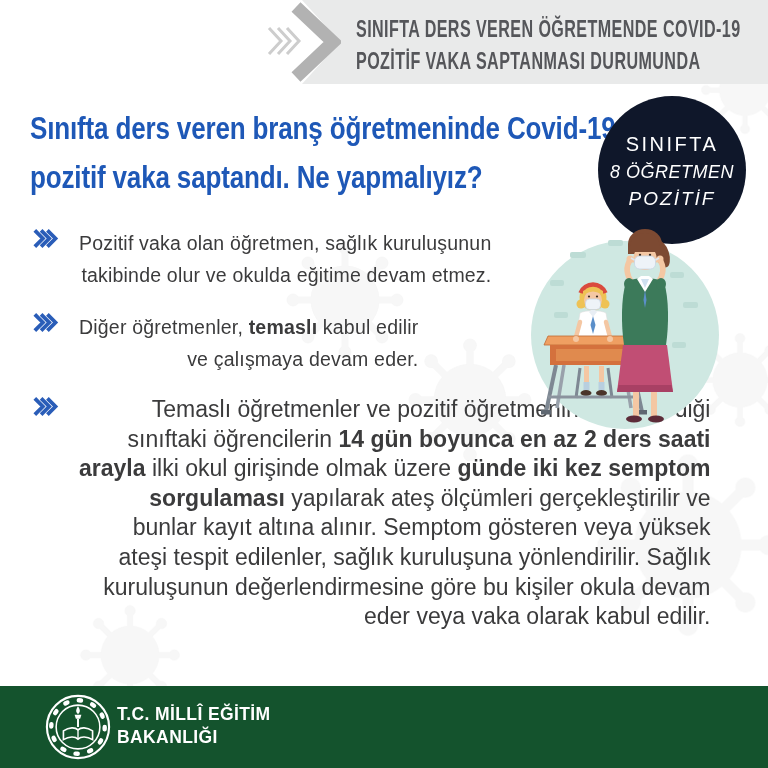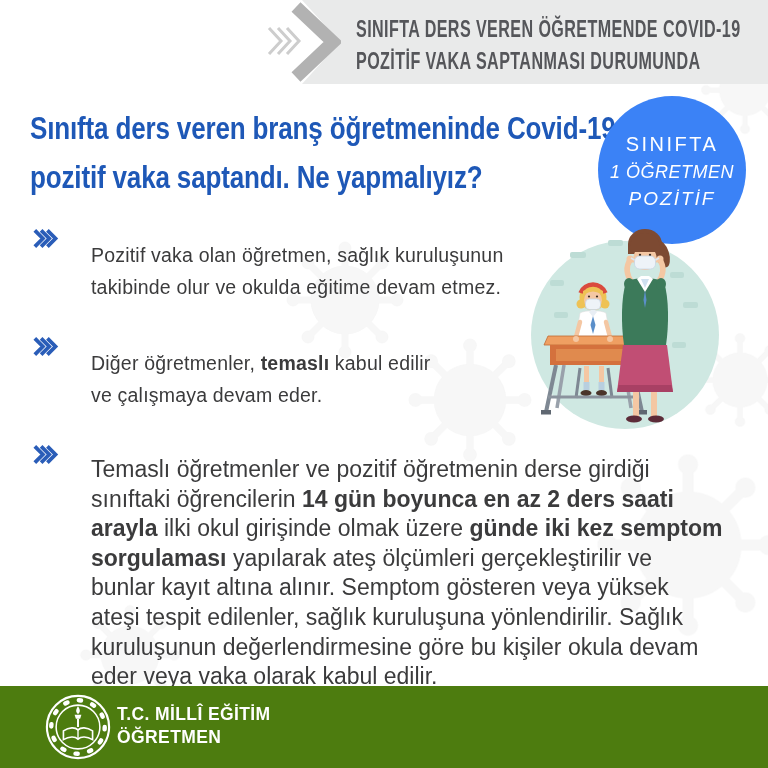--- a/index.html
+++ b/index.html
@@ -27,42 +27,42 @@
   
   .page-title{
     position:absolute;left:30px;top:104px;z-index:2;
     color:#1e58b7;font-weight:bold;font-size:31px;line-height:49px;
     transform:scaleX(0.84);transform-origin:left top;
     letter-spacing:-0.2px;white-space:nowrap;
   }
   
   .badge{
     position:absolute;left:598px;top:96px;width:148px;height:148px;
-    border-radius:50%;background:#3b82f6;z-index:3;
+    border-radius:50%;background:#0f172a;z-index:3;
     color:#ffffff;text-align:center;
   }
   .badge .l1{margin-top:37px;font-size:20px;letter-spacing:2.5px;font-weight:normal;}
   .badge .l2{font-style:italic;font-size:18px;margin-top:6px;letter-spacing:0.5px;}
   .badge .l3{font-style:italic;font-size:19px;margin-top:5px;letter-spacing:2px;}
   
   .illustration{position:absolute;left:520px;top:200px;width:248px;height:248px;z-index:4;}
   
   .bullets{position:absolute;left:33px;top:223px;z-index:2;}
   .bullet{display:flex;margin-bottom:12px;}
   .bullet .chev{width:27px;height:21px;flex:none;margin-top:5px;margin-right:15px;}
   .bullet p{
-    margin:16px;font-size:19.5px;line-height:32px;color:#3b3b3c;
-    letter-spacing:0.2px;white-space:pre-line;
+    margin:4px;font-size:19.5px;line-height:32px;color:#3b3b3c;
+    letter-spacing:0.2px;white-space:pre-line;text-align:right;
   }
   .bullet p b{font-weight:bold;}
   .bullet.wide p{font-size:23px;line-height:29.6px;letter-spacing:0px;}
   
   .footer{
     position:absolute;left:0;top:686px;width:768px;height:82px;
-    background:#4d7c0f;z-index:6;
+    background:#14532d;z-index:6;
   }
   .emblem{position:absolute;left:44px;top:7px;}
   .footer-text{
     position:absolute;left:117px;top:17px;color:#ffffff;font-weight:bold;
     font-size:17.5px;line-height:23px;letter-spacing:0.4px;white-space:nowrap;
   }
 </style>
 </head>
 <body>
 
@@ -117,21 +117,21 @@
   <div>POZİTİF VAKA SAPTANMASI DURUMUNDA</div>
 </div>
 
 <div class="page-title">
   <div>Sınıfta ders veren branş öğretmeninde Covid-19</div>
   <div>pozitif vaka saptandı. Ne yapmalıyız?</div>
 </div>
 
 <div class="badge">
   <div class="l1">SINIFTA</div>
-  <div class="l2">1 ÖĞRETMEN</div>
+  <div class="l2">8 ÖĞRETMEN</div>
   <div class="l3">POZİTİF</div>
 </div>
 
 <svg class="illustration" width="248" height="248" viewBox="0 0 248 248">
   <circle cx="105" cy="135" r="94" fill="#cfe8e2"></circle>
   <g fill="#bddcd5">
     <rect x="50" y="52" width="16" height="6" rx="2"></rect>
     <rect x="30" y="80" width="14" height="6" rx="2"></rect>
     <rect x="88" y="40" width="15" height="6" rx="2"></rect>
     <rect x="150" y="72" width="14" height="6" rx="2"></rect>
@@ -268,15 +268,15 @@
     <circle cx="35" cy="35" r="27.5" fill="none" stroke="#ffffff" stroke-width="4.5" stroke-dasharray="2.4 12" stroke-linecap="round"></circle>
     <circle cx="35" cy="35" r="22.5" fill="none" stroke="#ffffff" stroke-width="1.6"></circle>
     <path d="M35 13.5 C32.5 17.5 32.5 20 35 21.8 C37.5 20 37.5 17.5 35 13.5 Z" fill="#ffffff"></path>
     <path d="M31.5 22.5 L38.5 22.5 L37.2 26.5 L32.8 26.5 Z" fill="#ffffff"></path>
     <rect x="34" y="26.5" width="2" height="8.5" fill="#ffffff"></rect>
     <path d="M20 39 C26 35 32 35 35 38 C38 35 44 35 50 39 L50 48 C44 44.5 38 44.5 35 47.5 C32 44.5 26 44.5 20 48 Z" fill="none" stroke="#ffffff" stroke-width="1.7"></path>
     <path d="M35 38 L35 47.5" stroke="#ffffff" stroke-width="1.4"></path>
   </svg>
   <div class="footer-text">
     <div>T.C. MİLLÎ EĞİTİM</div>
-    <div>ÖĞRETMEN</div>
+    <div>BAKANLIĞI</div>
   </div>
 </div>
 
 </body></html>

